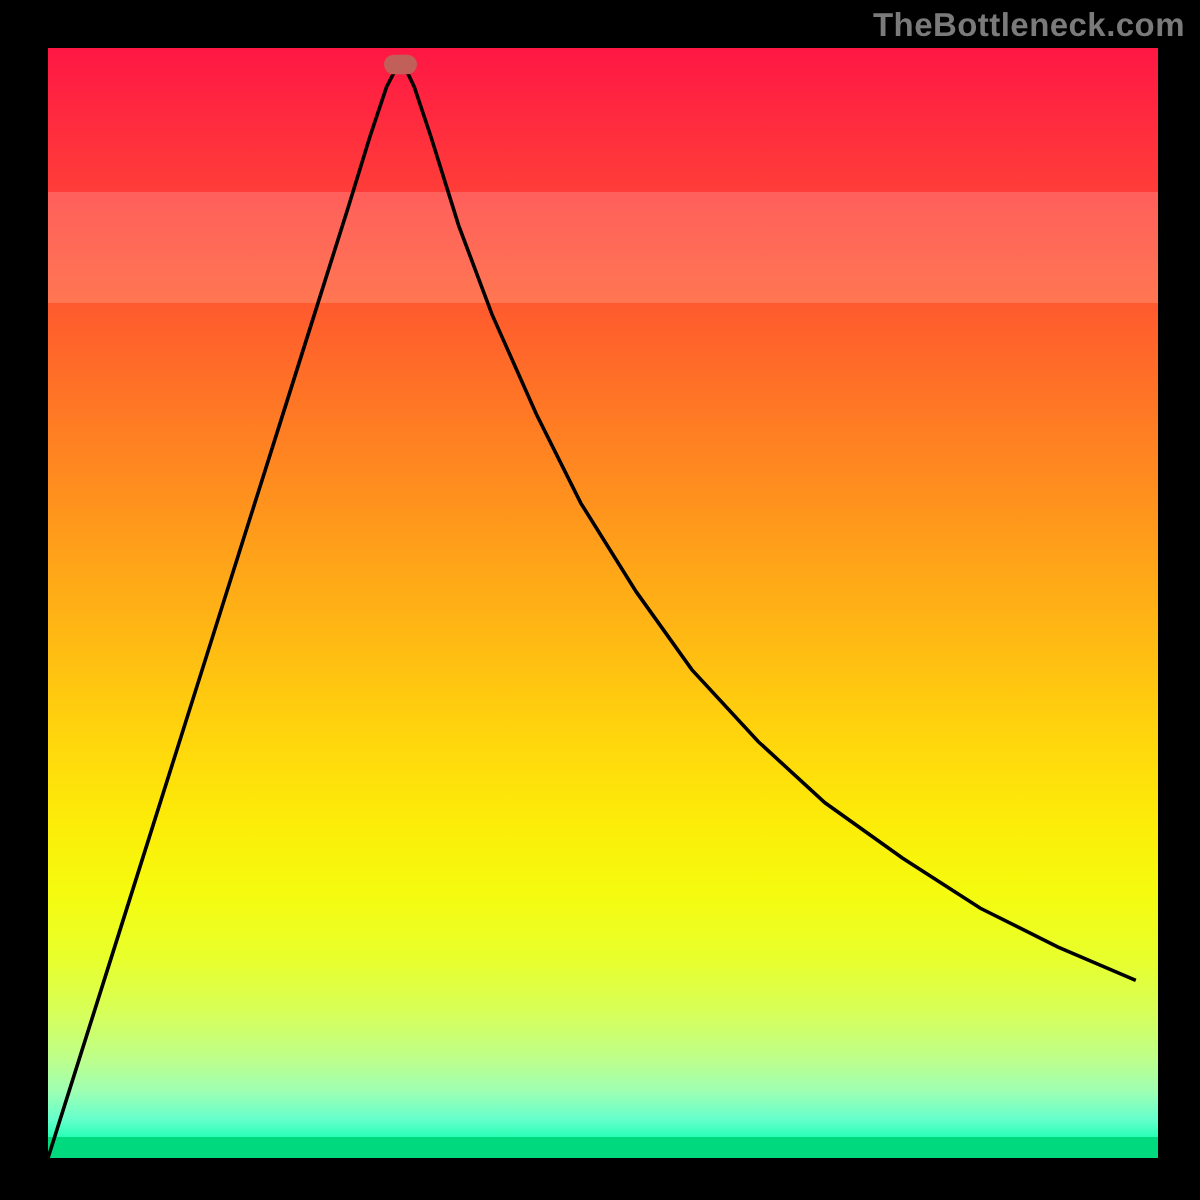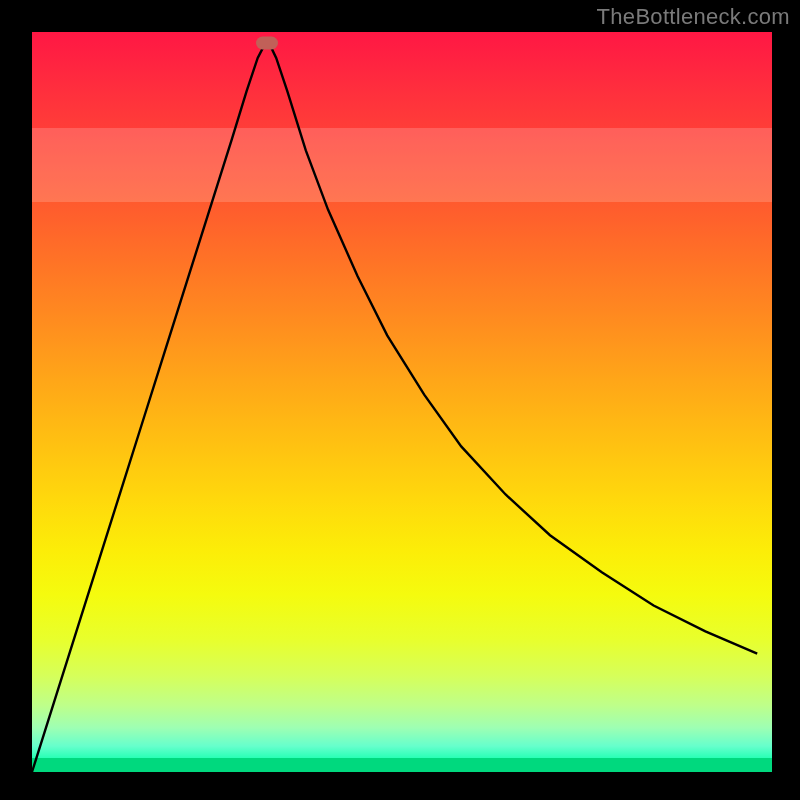--- a/index.html
+++ b/index.html
@@ -10,21 +10,21 @@
     position: relative;
     overflow: hidden;
     font-family: Arial, sans-serif;
   }
   .attribution {
     position: absolute;
     top: 4px;
     right: 10px;
     color: #7a7a7a;
     font-size: 22px;
-    font-weight: 400;
+    font-weight: 700;
     letter-spacing: 0.3px;
     z-index: 10;
   }
   .plot {
     position: absolute;
     left: 32px;
     top: 32px;
     width: 740px;
     height: 740px;
   }

